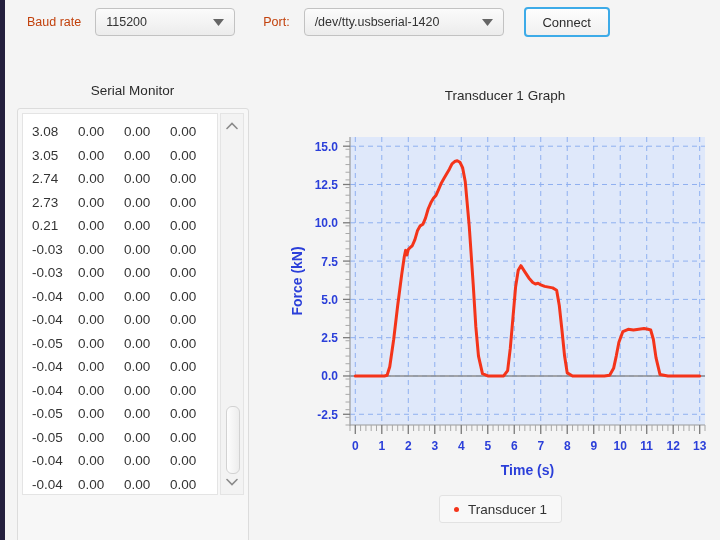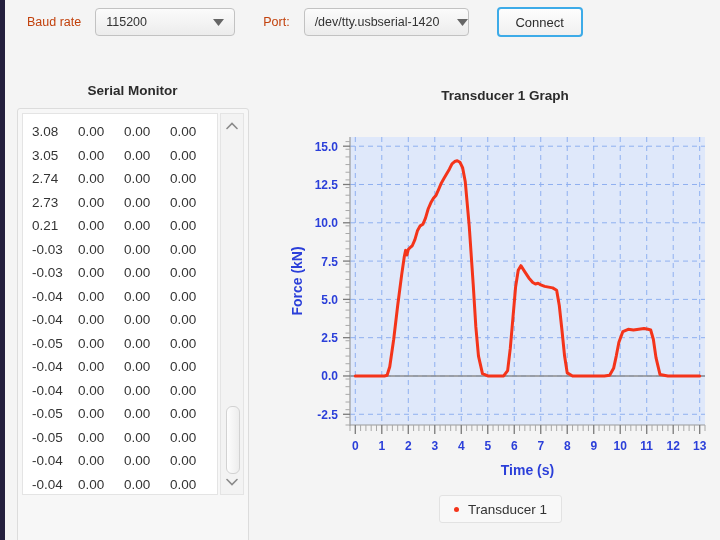--- a/index.html
+++ b/index.html
@@ -59,41 +59,40 @@
     white-space: nowrap;
   }
   .combo .caret {
     margin-left: auto;
     padding-left: 18px;
     display: flex;
     align-items: center;
   }
   .caret svg { display:block; }
   #combo-baud { width: 140px; margin-right: 28px; }
-  #combo-port { width: 165px; margin-right: 28px; }
+  #combo-port { width: 200px; margin-right: 20px; }
   .btn-connect {
     height: 30px;
     min-width: 86px;
     border: 2px solid #3dabe8;
     border-radius: 4px;
     background: linear-gradient(#fdfdfd, #f0f0f0);
     font-size: 13px;
     color: #2c2c2c;
     font-family: "Liberation Sans", sans-serif;
     cursor: pointer;
     padding: 0 12px;
   }
 
   
   .panel-title {
     position: absolute;
     font-size: 13.5px;
     color: #2b2b2b;
     text-align: center;
-    font-weight: bold;
   }
   #serial-title { left: 10px; top: 83px; width: 235px; }
   #graph-title  { left: 300px; top: 88px; width: 400px; }
 
   
   .serial-panel {
     position: absolute;
     left: 12px; top: 108px;
     width: 232px; height: 502px;
     background: #f7f7f7;

